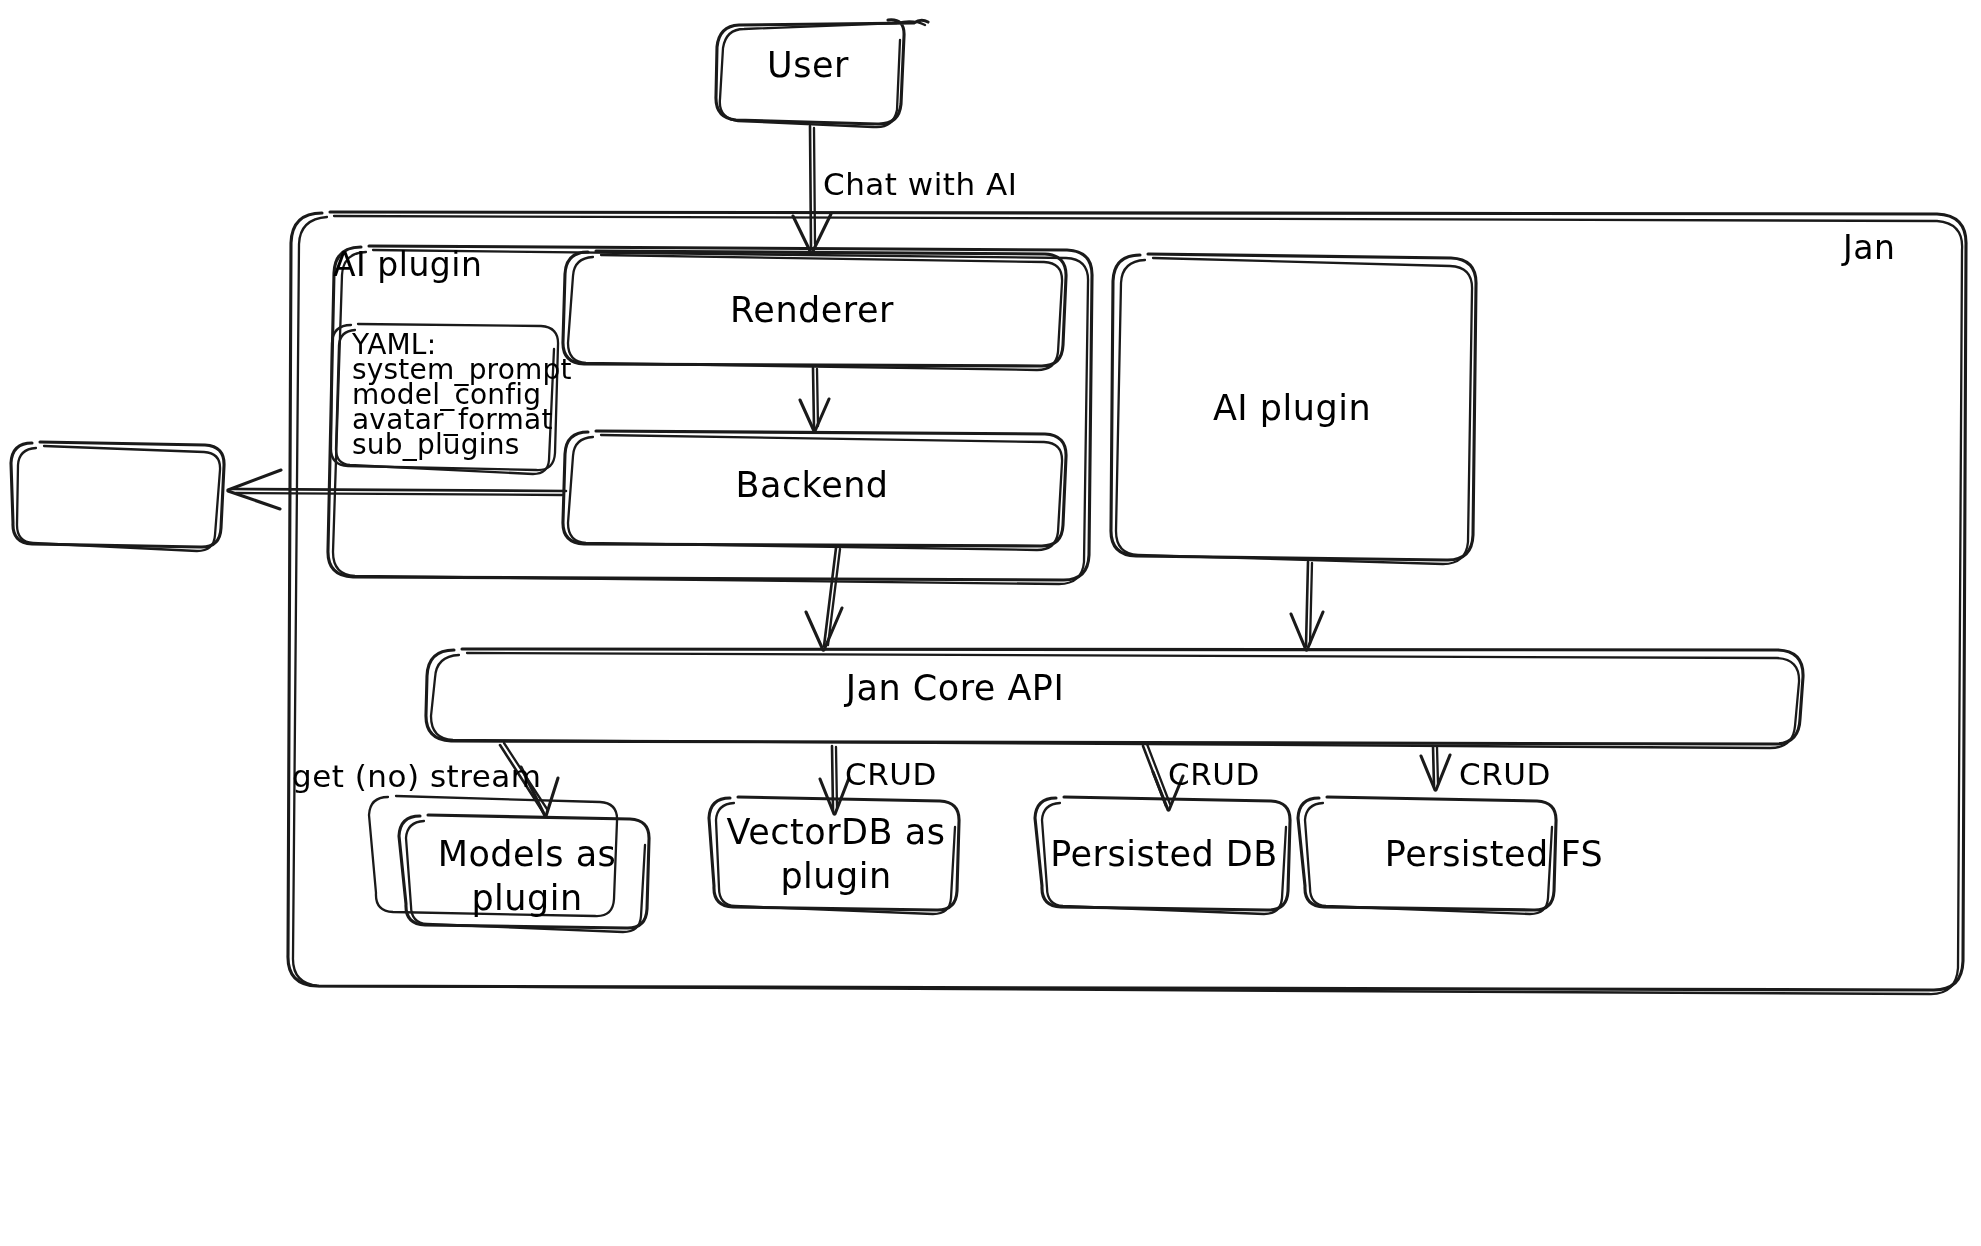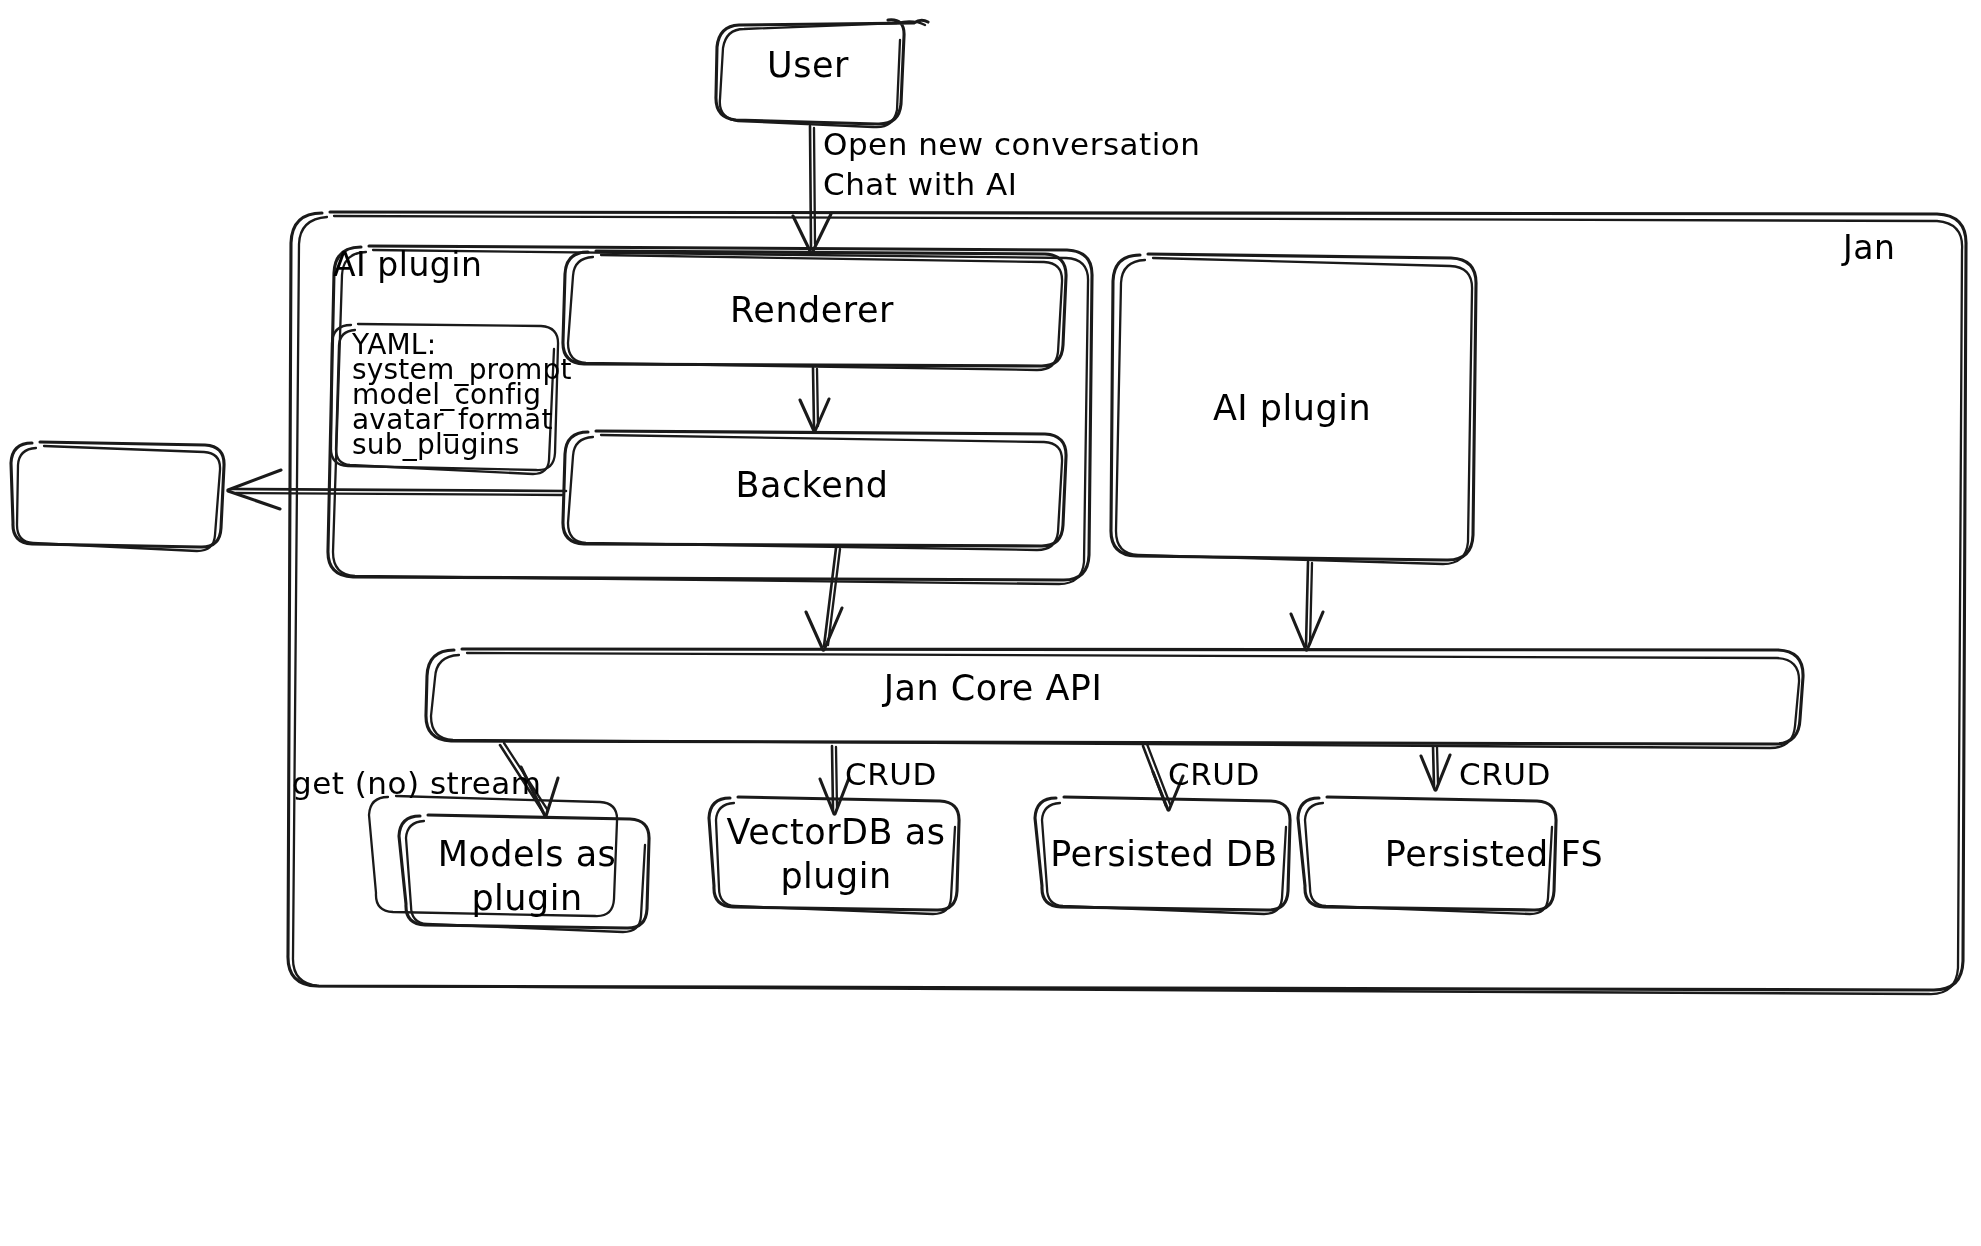--- a/index.html
+++ b/index.html
@@ -203,45 +203,44 @@
     </g>
   </svg>
 
   <div class="lbl node-label" style="left:808px; top:65px;">User</div>
   <div class="hit" style="left:716px; top:18px; width:190px; height:110px;"></div>
 
   <div class="lbl group-label" style="left:1843px; top:228px;text-align:right;">Jan</div>
 
   <div class="lbl group-label" style="left:333px; top:245px;">AI plugin</div>
 
-  <div class="lbl edge-label" style="left:823px; top:122px;">Open new conversation</div>
   <div class="lbl edge-label" style="left:823px; top:162px;">Chat with AI</div>
 
   <div class="lbl node-label" style="left:812px; top:310px;">Renderer</div>
   <div class="hit" style="left:563px; top:251px; width:503px; height:118px;"></div>
 
   <div class="lbl node-label" style="left:812px; top:485px;">Backend</div>
   <div class="hit" style="left:563px; top:431px; width:503px; height:118px;"></div>
 
   <div class="lbl yaml-label" style="left:352px; top:332px;">YAML:</div>
   <div class="lbl yaml-label" style="left:352px; top:357px;">system_prompt</div>
   <div class="lbl yaml-label" style="left:352px; top:382px;">model_config</div>
   <div class="lbl yaml-label" style="left:352px; top:407px;">avatar_format</div>
   <div class="lbl yaml-label" style="left:352px; top:432px;">sub_plugins</div>
   <div class="hit" style="left:331px; top:324px; width:227px; height:146px;"></div>
 
   <div class="lbl node-label" style="left:1292px; top:408px;">AI plugin</div>
   <div class="hit" style="left:1111px; top:254px; width:365px; height:310px;"></div>
 
   <div class="hit" style="left:13px; top:442px; width:211px; height:109px;"></div>
 
-  <div class="lbl node-label" style="left:955px; top:688px;margin-left:38px;">Jan Core API</div>
+  <div class="lbl node-label" style="left:955px; top:688px;">Jan Core API</div>
   <div class="hit" style="left:426px; top:649px; width:1377px; height:99px;"></div>
 
-  <div class="lbl edge-label" style="left:292px; top:754px;margin-top:7px;">get (no) stream</div>
+  <div class="lbl edge-label" style="left:292px; top:754px;">get (no) stream</div>
 
   <div class="lbl edge-label" style="left:845px; top:752px;">CRUD</div>
   <div class="lbl edge-label" style="left:1168px; top:752px;">CRUD</div>
   <div class="lbl edge-label" style="left:1459px; top:752px;">CRUD</div>
 
   <div class="lbl node-label two-line" style="left:527px; top:854px;">Models as</div>
   <div class="lbl node-label two-line" style="left:527px; top:898px;">plugin</div>
   <div class="hit" style="left:376px; top:796px; width:273px; height:136px;"></div>
 
   <div class="lbl node-label two-line" style="left:836px; top:832px;">VectorDB as</div>

